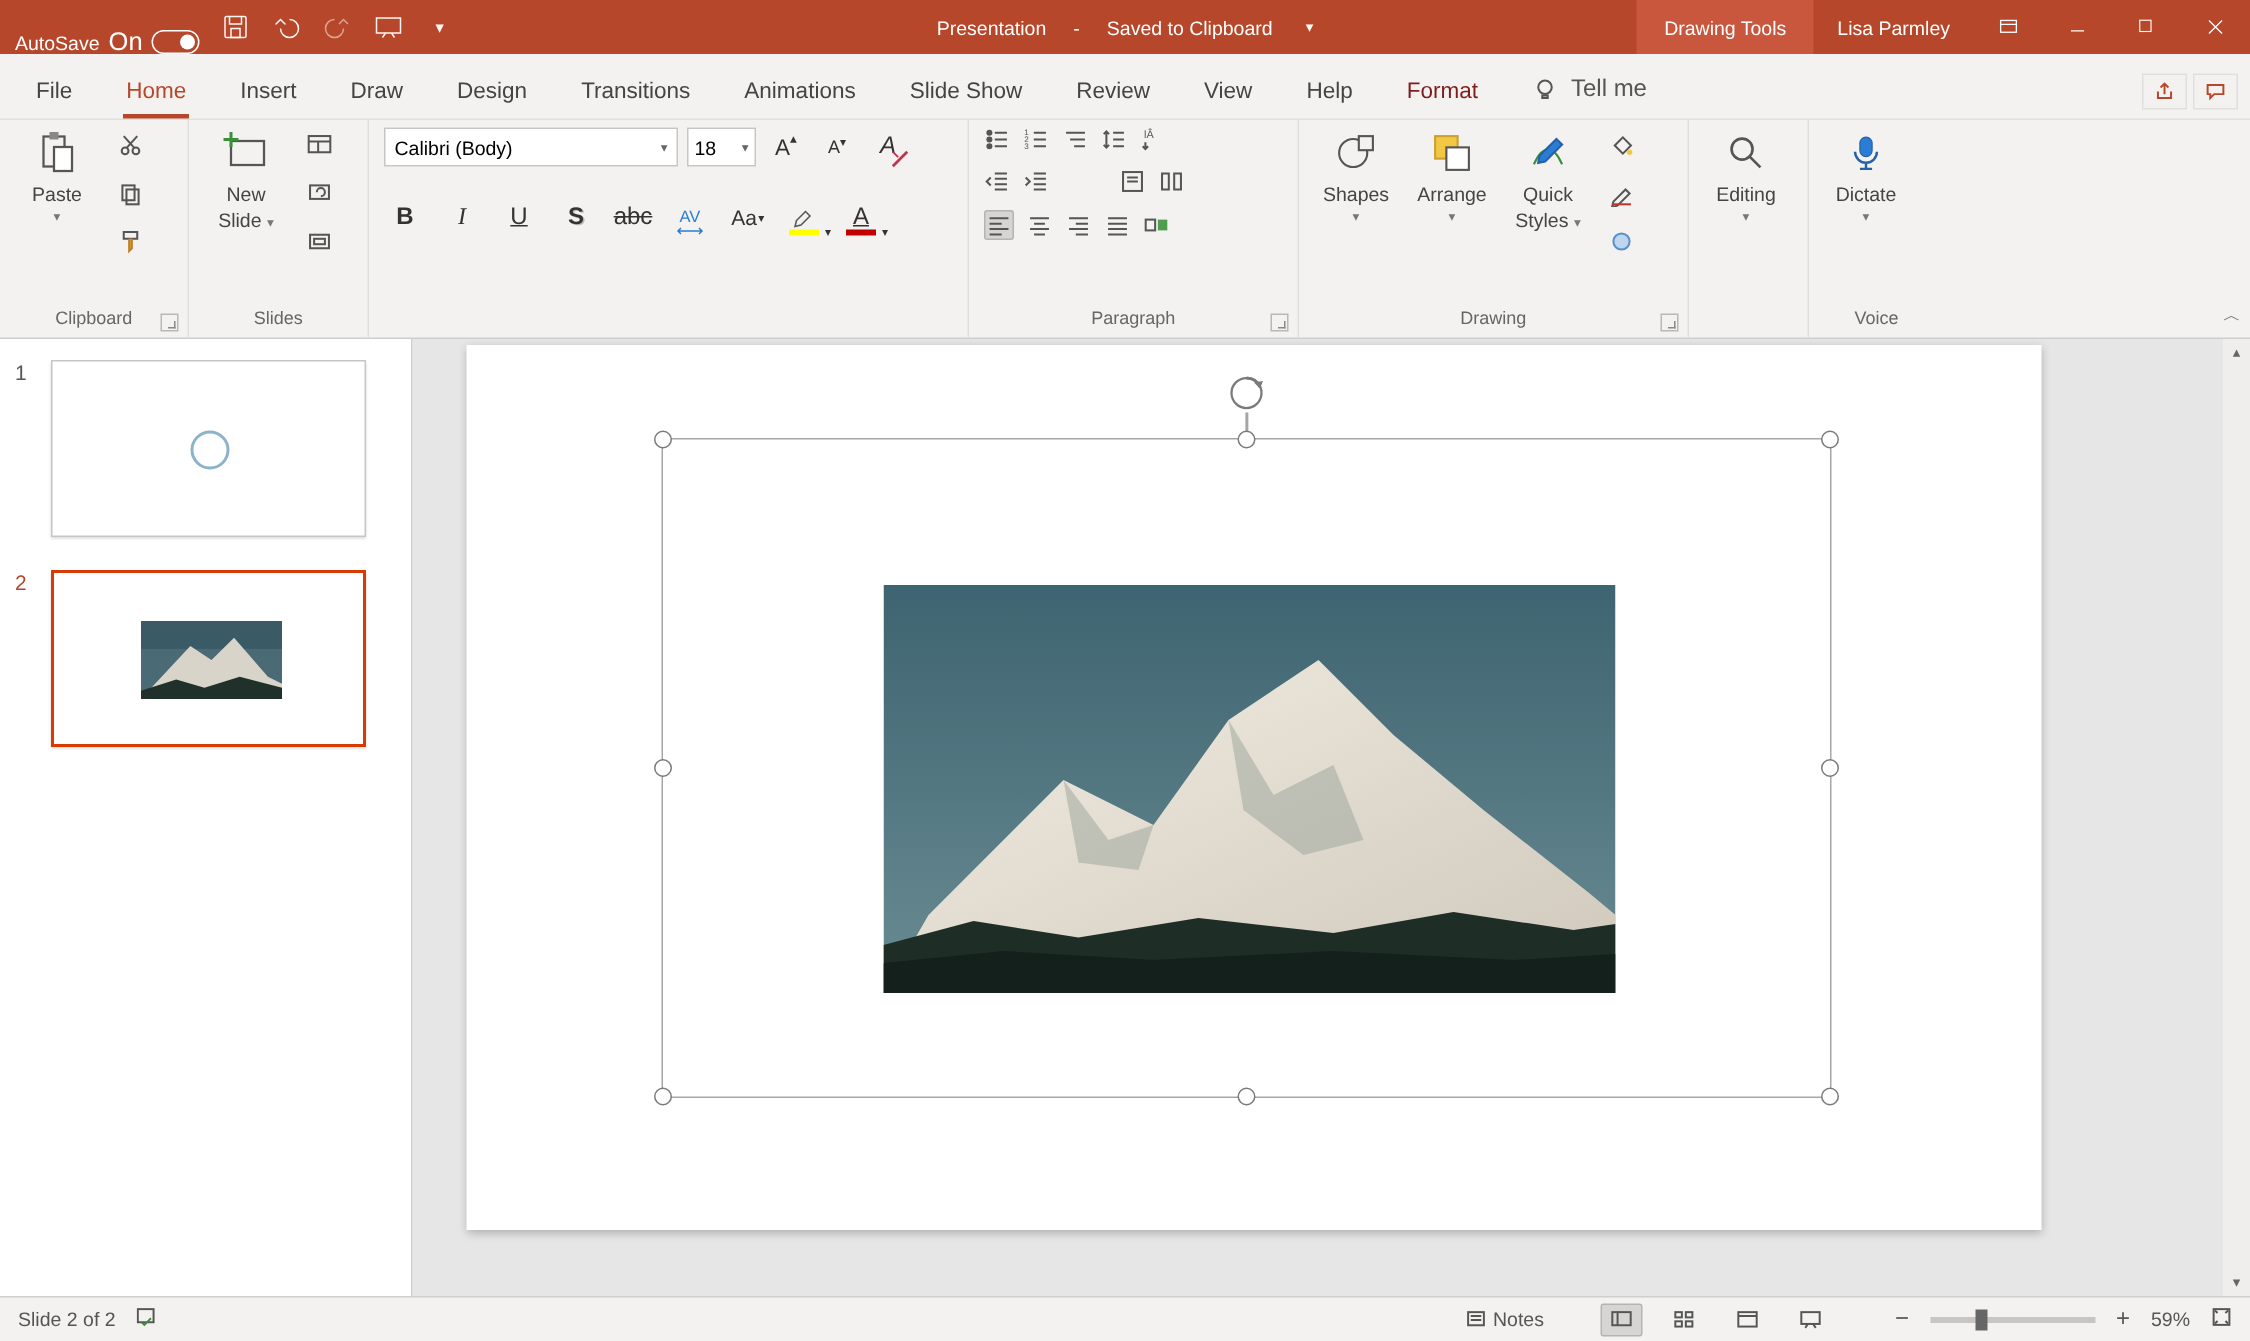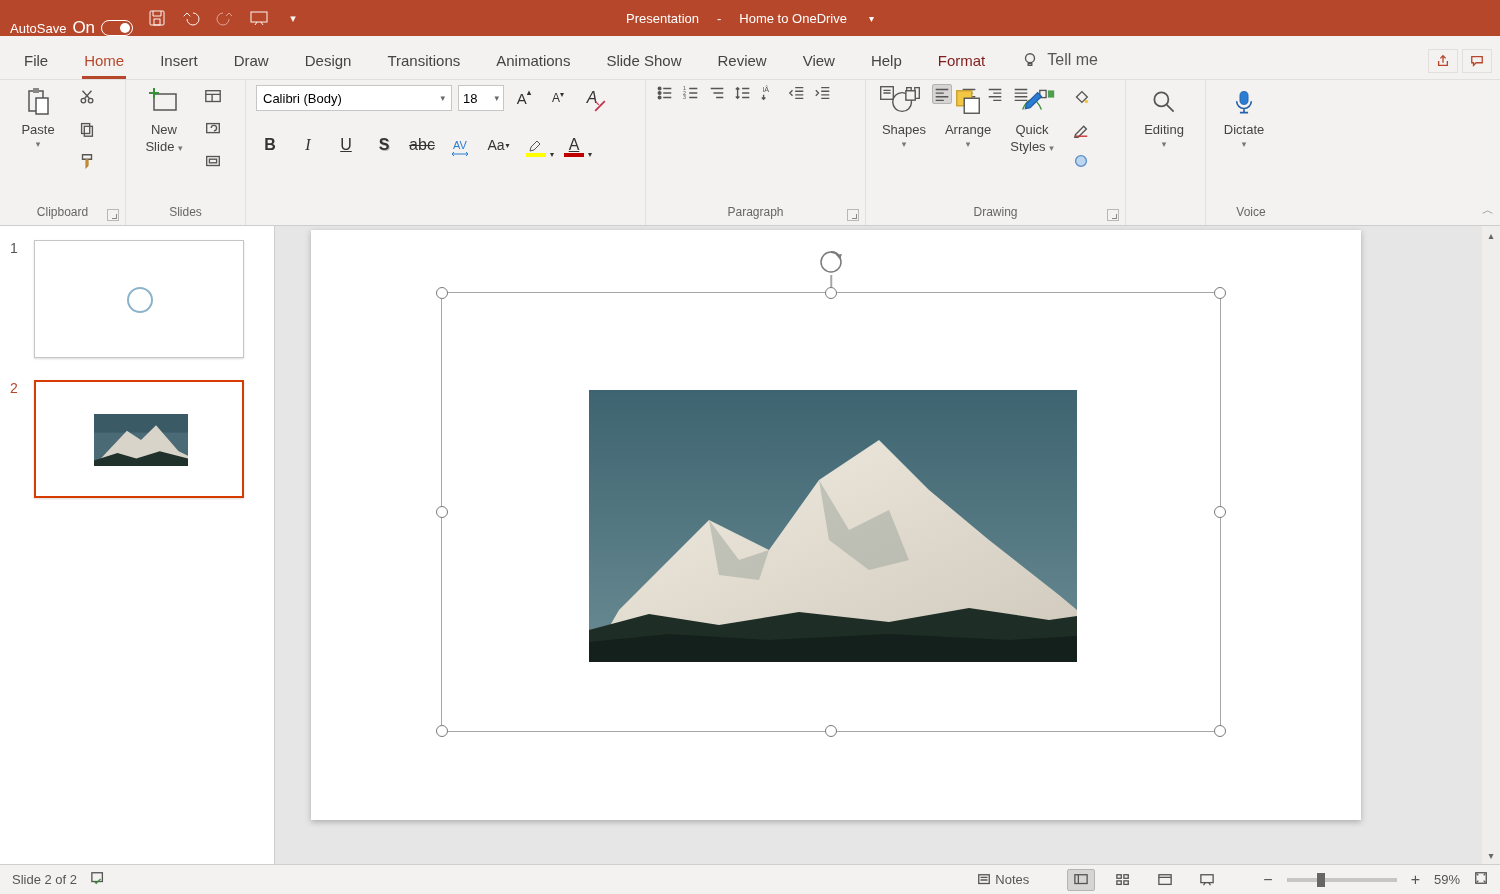--- a/index.html
+++ b/index.html
@@ -129,25 +129,50 @@
           <path d="M8 14l-2 3M12 14l2 3"></path>
         </svg>
       </span>
     <span class="tb-icon" style="font-size:11px">▾</span>
   </div>
 
   <div class="tb-center">
     <div class="tb-center-inner">
       <span>Presentation</span>
       <span> - </span>
-      <span>Home to OneDrive</span>
+      <span>Saved to Clipboard</span>
       <span style="font-size:10px;margin-left:4px;">▾</span>
     </div>
   </div>
 
+  <div class="tb-right">
+    <div class="tool-context">Drawing Tools</div>
+    <div class="username">Lisa Parmley</div>
+    <span class="winbtn">
+        <svg viewBox="0 0 16 16" width="14" height="14">
+          <rect x="2" y="3" width="12" height="9"></rect>
+          <path d="M2 6h12"></path>
+        </svg>
+      </span>
+    <span class="winbtn">
+        <svg viewBox="0 0 16 16" width="14" height="14">
+          <path d="M3 11h10"></path>
+        </svg>
+      </span>
+    <span class="winbtn">
+        <svg viewBox="0 0 16 16" width="12" height="12">
+          <rect x="2" y="2" width="10" height="10"></rect>
+        </svg>
+      </span>
+    <span class="winbtn">
+        <svg viewBox="0 0 16 16" width="14" height="14">
+          <path d="M3 3l10 10M13 3L3 13"></path>
+        </svg>
+      </span>
+  </div>
 </div>
 
 <div class="tabrow">
   <div class="tab">File</div>
   <div class="tab active">Home</div>
   <div class="tab">Insert</div>
   <div class="tab">Draw</div>
   <div class="tab">Design</div>
   <div class="tab">Transitions</div>
   <div class="tab">Animations</div>
@@ -301,21 +326,21 @@
         <div class="fontbtn">
             <span style="text-decoration:underline">A</span>
             <span class="under4" style="background:#c00000"></span>
             <span style="font-size:8px;position:absolute;right:-4px;bottom:0">▾</span>
           </div>
       </div>
     </div>
   </div>
 
   <div class="group" style="width:220px">
-    <div class="group-body" style="gap:10px">
+    <div class="group-body" style="flex-direction:column;gap:10px">
       <div style="display:flex;gap:8px">
         <div class="pbtn">
             <svg class="i" viewBox="0 0 20 20">
               <circle cx="4" cy="5" r="1.5" fill="#555"></circle>
               <circle cx="4" cy="10" r="1.5" fill="#555"></circle>
               <circle cx="4" cy="15" r="1.5" fill="#555"></circle>
               <path d="M8 5h9M8 10h9M8 15h9"></path>
             </svg>
           </div>
         <div class="pbtn">

